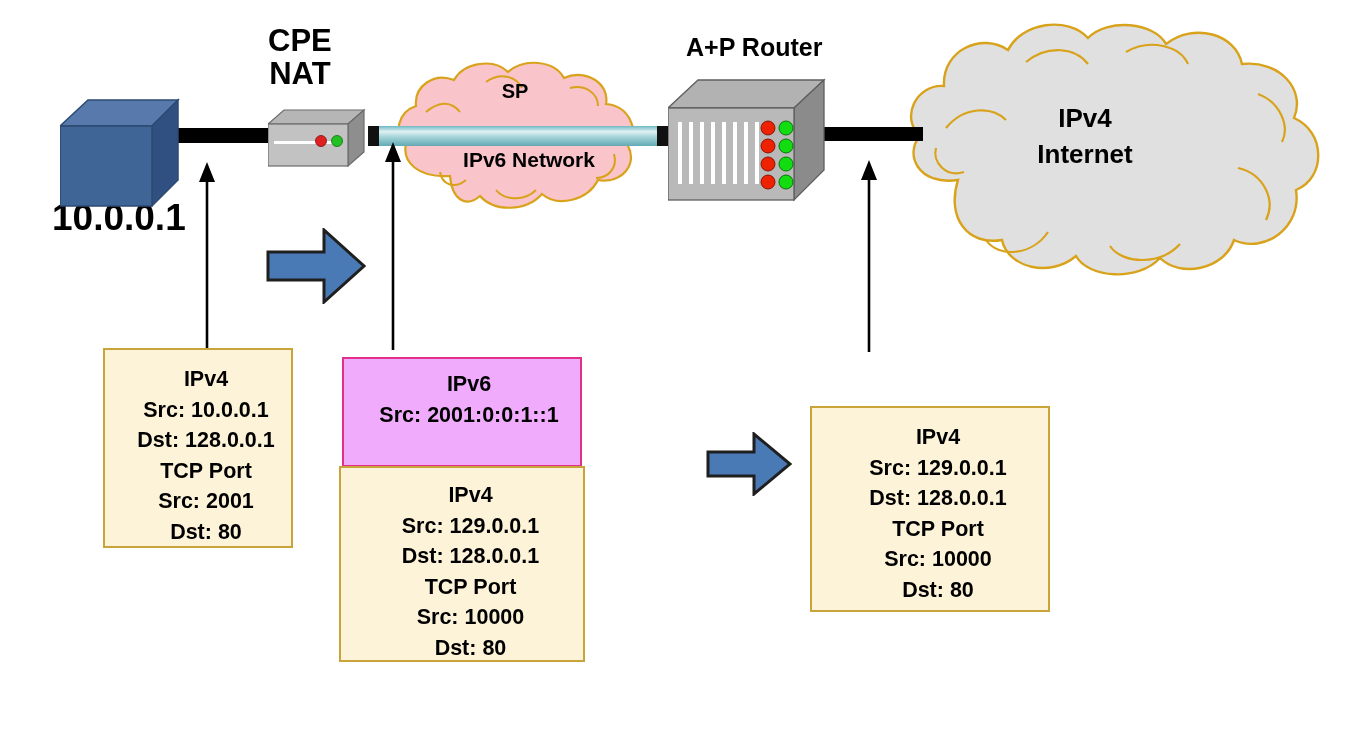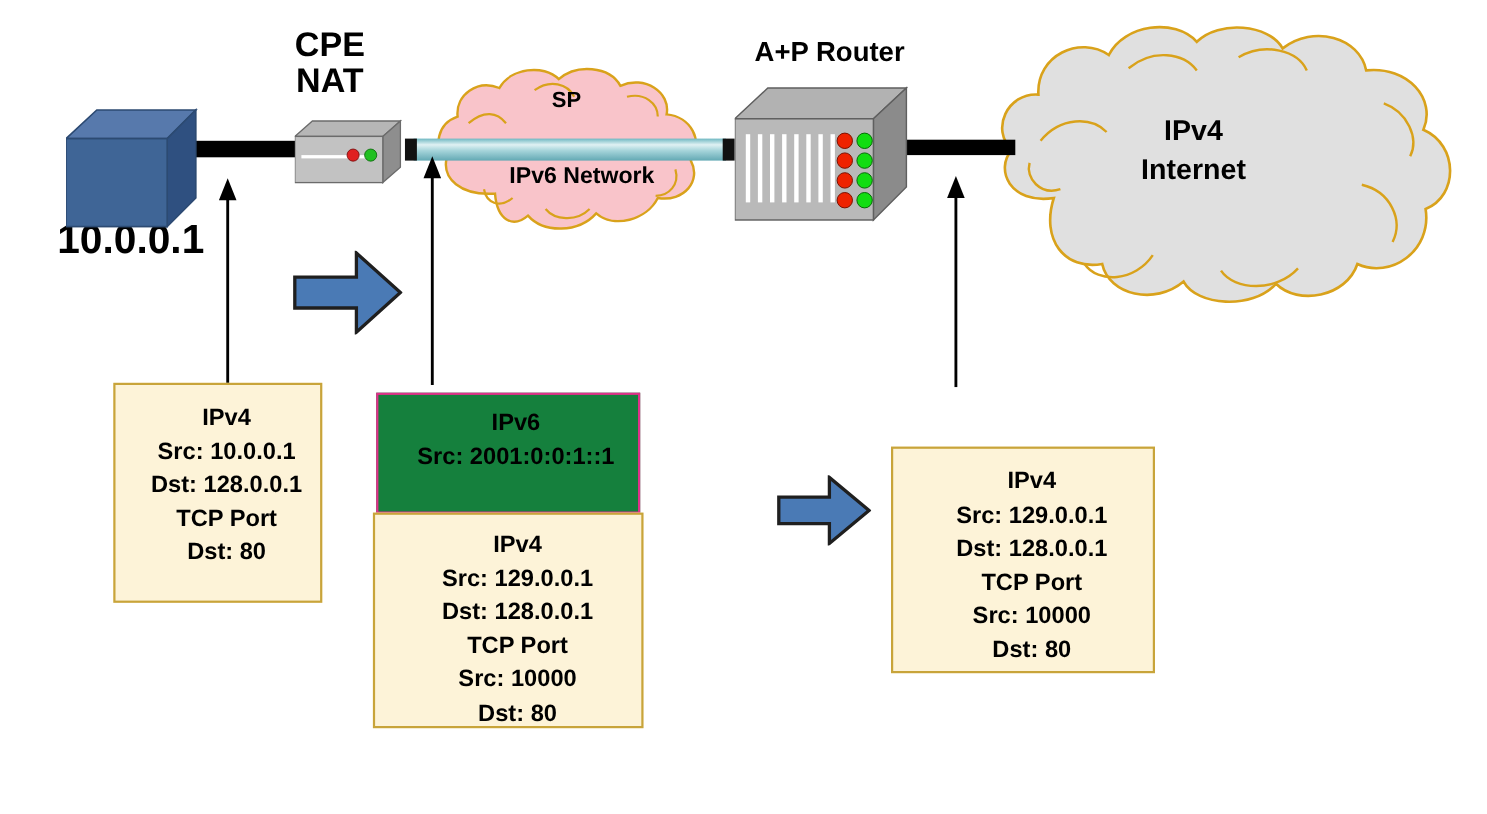--- a/index.html
+++ b/index.html
@@ -98,21 +98,21 @@
     line-height: 1.42;
     white-space: pre;
   }
   #pkt-left {
     left: 103px; top: 348px; width: 190px; height: 200px;
     background: #fdf3d8;
     border: 2px solid #c8a43a;
   }
   #pkt-mid-ipv6 {
     left: 342px; top: 357px; width: 240px; height: 110px;
-    background: #15803d;
+    background: #f0abfc;
     border: 2px solid #e0308a;
     padding: 10px 0 8px 14px;
   }
   #pkt-mid-ipv4 {
     left: 339px; top: 466px; width: 246px; height: 196px;
     background: #fdf3d8;
     border: 2px solid #c8a43a;
     padding: 12px 0 10px 17px;
   }
   #pkt-right {
@@ -264,20 +264,21 @@
     <svg width="86" height="64" viewBox="0 0 86 64">
       <polygon points="2,20 48,20 48,2 84,32 48,62 48,44 2,44" fill="#4a7ab5" stroke="#1f1f1f" stroke-width="3"></polygon>
     </svg>
   </div>
 
   <div class="abs pktbox" id="pkt-left">
     <div class="line">IPv4</div>
     <div class="line">Src: 10.0.0.1</div>
     <div class="line">Dst: 128.0.0.1</div>
     <div class="line">TCP Port</div>
+    <div class="line">Src: 2001</div>
     <div class="line">Dst: 80</div>
   </div>
 
   <div class="abs pktbox" id="pkt-mid-ipv6">
     <div class="line">IPv6</div>
     <div class="line">Src: 2001:0:0:1::1</div>
   </div>
 
   <div class="abs pktbox" id="pkt-mid-ipv4">
     <div class="line">IPv4</div>

